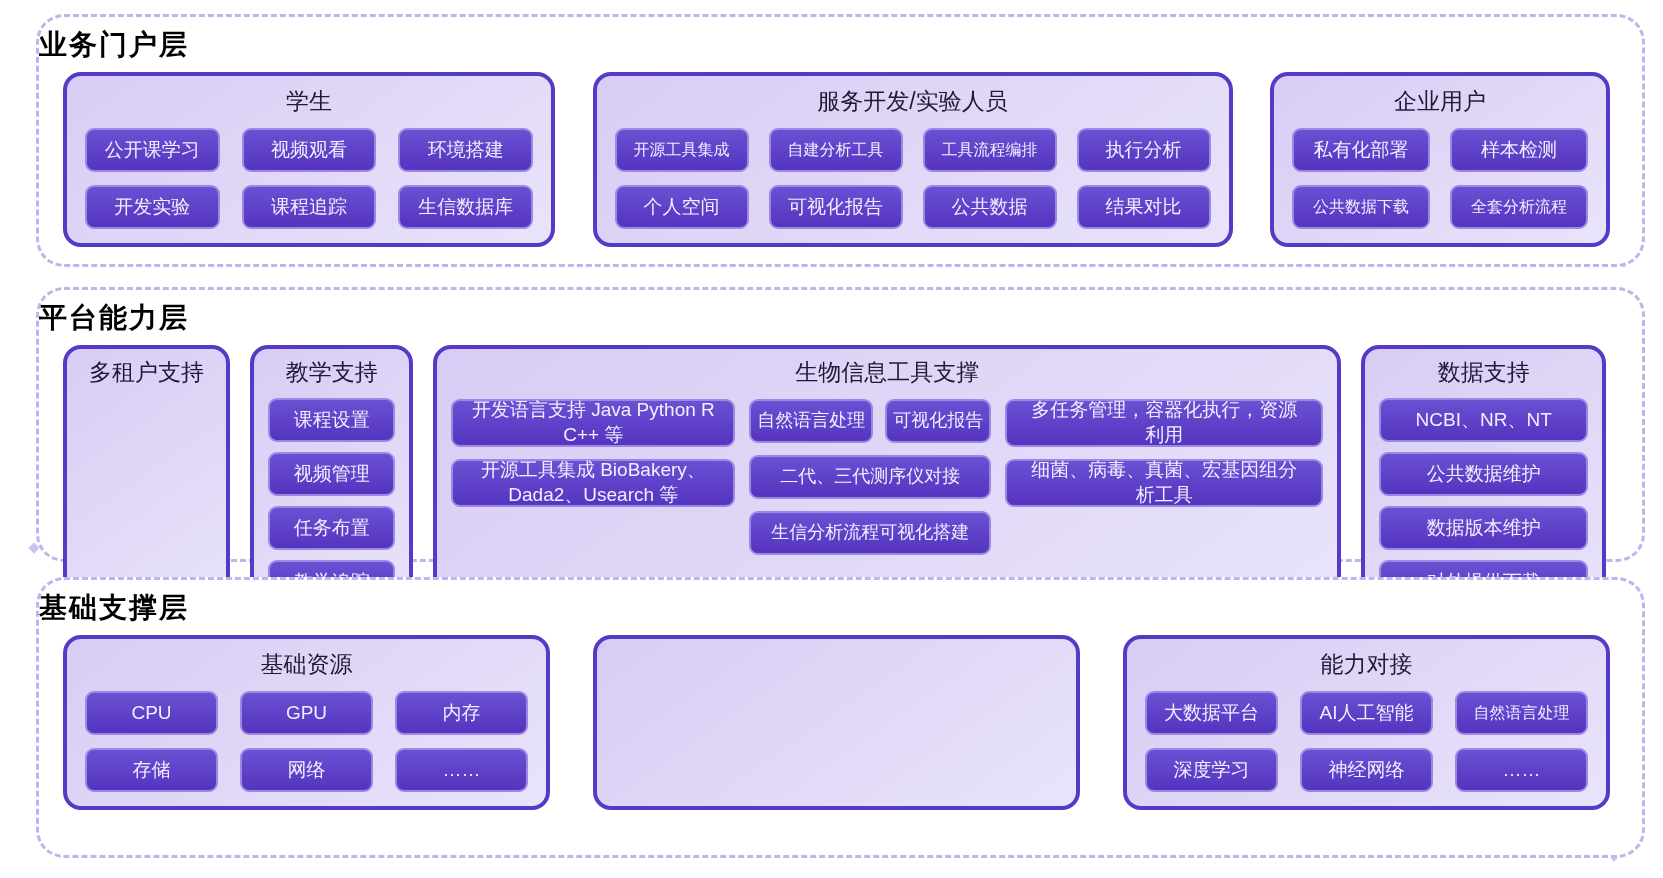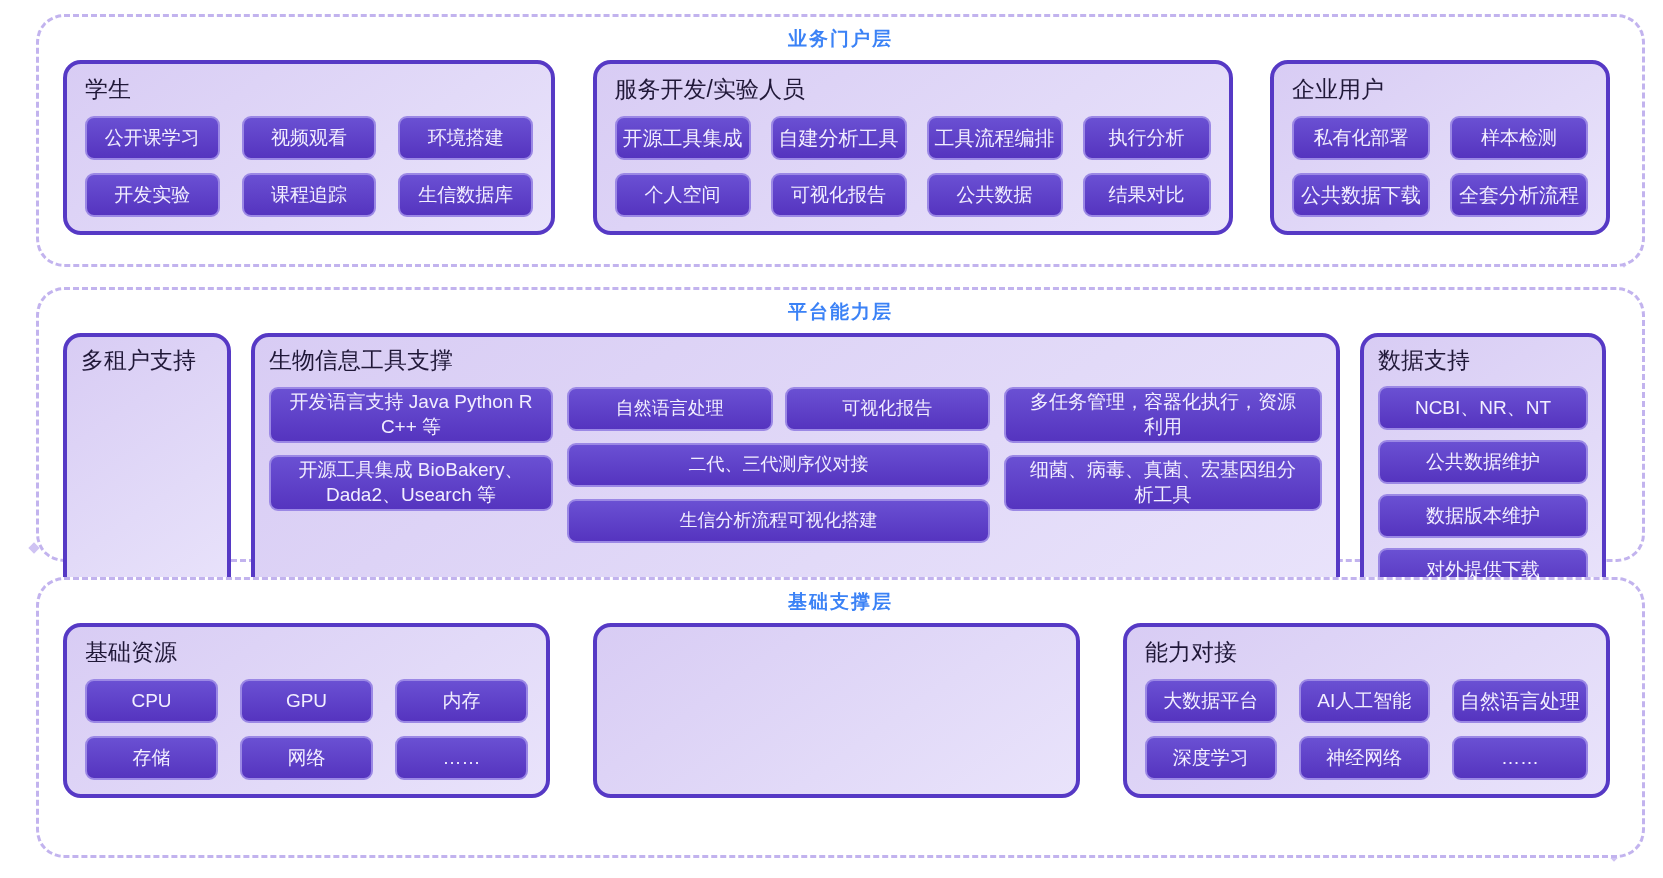--- a/index.html
+++ b/index.html
@@ -14,63 +14,62 @@
     position:absolute; left:36px; width:1609px;
     border:3px dashed #c2b3ee;
     border-radius:28px;
     box-sizing:border-box;
     background:#ffffff;
   }
   .layer-1 { top:14px;  height:253px; }
   .layer-2 { top:287px; height:275px; }
   .layer-3 { top:577px; height:281px; }
   .layer-title {
-    text-align:center;
-    font-size:19px; font-weight:bold;
-    color:#3b82f6;
+    font-size:28px; font-weight:bold;
+    color:#000000;
     margin-top:9px;
     letter-spacing:2px;
   }
   .row {
     display:flex;
     justify-content:space-between;
     padding:0 32px 0 24px;
     margin-top:8px;
     align-items:stretch;
   }
   .gbox {
     background:linear-gradient(145deg,#d8ccf4 0%,#e2daf8 60%,#e9e3fb 100%);
     border:4px solid #5639c5;
     border-radius:18px;
     box-sizing:border-box;
     padding:8px 18px 14px 18px;
   }
   .gbox-title {
-    text-align:left;
+    text-align:center;
     font-size:23px;
     color:#201838;
     margin:2px 0 11px 0;
     white-space:nowrap;
   }
   .btn {
     background:linear-gradient(180deg,#6a50d3 0%,#5534bf 100%);
     border:2px solid #9b88e5;
     border-radius:9px;
     color:#f2eeff;
     font-size:19px;
     height:44px;
     display:flex; align-items:center; justify-content:center;
     box-sizing:border-box;
     text-align:center;
     line-height:1.3;
     padding:14px 6px;
     white-space:nowrap;
   }
-  .btn.sm { font-size:20px;text-align:center; }
-  .btn.tall { height:56px; white-space:normal; padding:0 18px; font-size:19px; }
+  .btn.sm { font-size:16px;text-align:center; }
+  .btn.tall { height:48px; white-space:normal; padding:0 18px; font-size:19px; }
   .grid3 { display:grid; grid-template-columns:repeat(3,1fr); gap:13px 22px; }
   .grid4 { display:grid; grid-template-columns:repeat(4,1fr); gap:13px 20px; }
   .grid2 { display:grid; grid-template-columns:repeat(2,1fr); gap:13px 20px; }
   .vstack { display:flex; flex-direction:column; gap:10px; }
   
   .w-students { width:492px; }
   .w-service  { width:640px; }
   .w-enterprise { width:340px; }
   
   .layer-2 .row { padding-right:36px; gap:20px; }
@@ -153,20 +152,29 @@
 </div>
 
 <div class="layer layer-2">
   <div class="layer-title">平台能力层</div>
   <div class="row">
 
     <div class="gbox w-tenant">
       <div class="gbox-title">多租户支持</div>
     </div>
 
+    <div class="gbox w-teach">
+      <div class="gbox-title">教学支持</div>
+      <div class="vstack">
+        <div class="btn">课程设置</div>
+        <div class="btn">视频管理</div>
+        <div class="btn">任务布置</div>
+        <div class="btn">教学追踪</div>
+      </div>
+    </div>
 
     <div class="gbox w-bioinfo">
       <div class="gbox-title">生物信息工具支撑</div>
       <div class="bio-grid">
         <div class="bio-col">
           <div class="btn tall">开发语言支持 Java Python R C++ 等</div>
           <div class="btn tall">开源工具集成 BioBakery、Dada2、Usearch 等</div>
         </div>
         <div class="bio-col">
           <div class="bio-pair">

